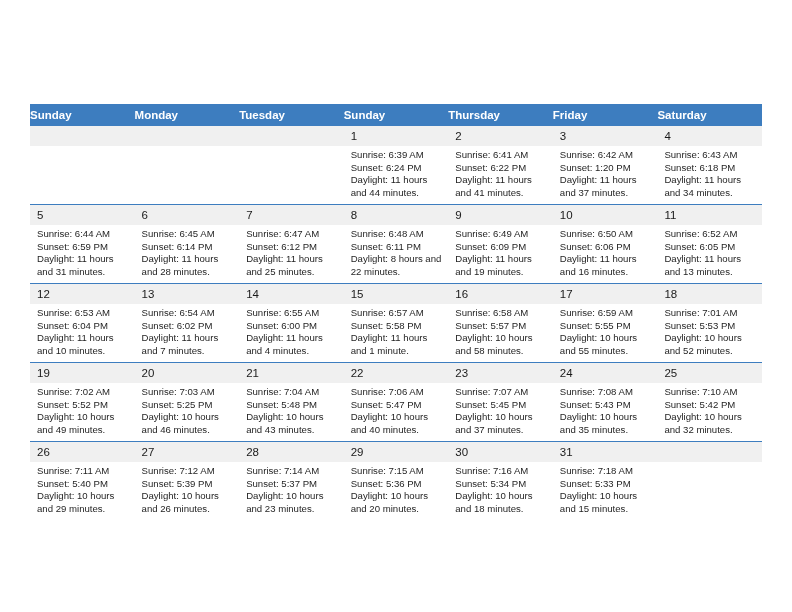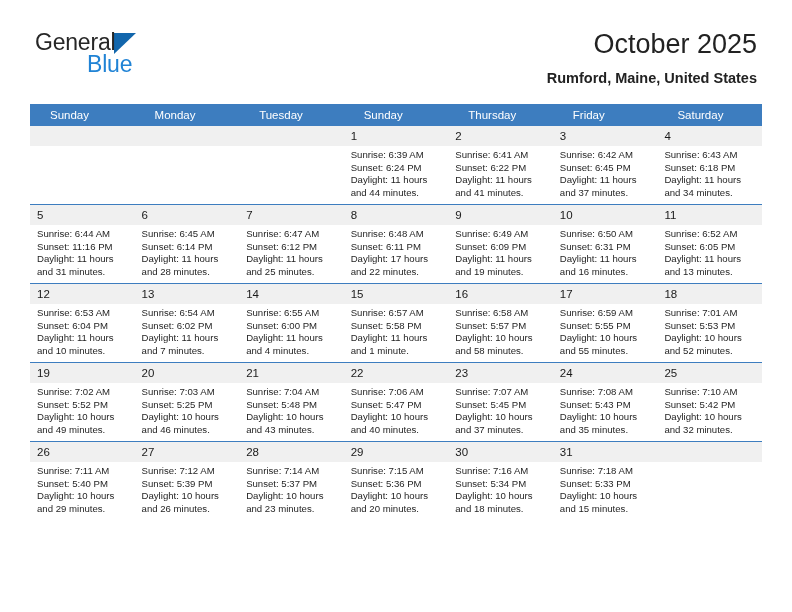--- a/index.html
+++ b/index.html
@@ -90,23 +90,23 @@
     left: 30px;
     top: 104px;
     width: 732px;
     border-collapse: collapse;
     table-layout: fixed;
   }
   .calendar th {
     background: #3d7dbf;
     color: #ffffff;
     font-size: 11.5px;
-    font-weight: normal;
+    font-weight: bold;
     text-align: left;
-    padding: 5px 0 5px 20px;
+    padding: 5px 0 5px 0;
     height: 11px;
     border: none;
   }
   .calendar td {
     vertical-align: top;
     padding: 0;
     border: none;
     border-top: 1.5px solid #3d7dbf;
     background: #ffffff;
     height: 78px;
@@ -142,33 +142,20 @@
   }
   td.blank .daynum {
     background: #f0f0f0;
   }
 </style>
 </head>
 <body>
 
 <div class="page">
 
-  <div class="top-header">
-
-    <div class="brand">
-      <span class="brand-line1">General</span><span class="brand-tri"></span>
-      <span class="brand-line2">Blue</span>
-    </div>
-
-    <div class="title-block">
-      <h1 class="cal-title">October 2025</h1>
-      <p class="cal-subtitle">Rumford, Maine, United States</p>
-    </div>
-
-  </div>
 
   <table class="calendar">
     <thead>
       <tr id="weekday-row">
           <th>Sunday</th>
           <th>Monday</th>
           <th>Tuesday</th>
           <th>Sunday</th>
           <th>Thursday</th>
           <th>Friday</th>
@@ -199,39 +186,39 @@
             <div class="cell-body">
               <div>Sunrise: 6:41 AM</div>
               <div>Sunset: 6:22 PM</div>
               <div class="daylight">Daylight: 11 hours and 41 minutes.</div>
             </div>
           </td>
           <td>
             <span class="daynum">3</span>
             <div class="cell-body">
               <div>Sunrise: 6:42 AM</div>
-              <div>Sunset: 6:45 PM</div>
+              <div>Sunset: 1:20 PM</div>
               <div class="daylight">Daylight: 11 hours and 37 minutes.</div>
             </div>
           </td>
           <td>
             <span class="daynum">4</span>
             <div class="cell-body">
               <div>Sunrise: 6:43 AM</div>
               <div>Sunset: 6:18 PM</div>
               <div class="daylight">Daylight: 11 hours and 34 minutes.</div>
             </div>
           </td>
         </tr>
         <tr class="week-row">
           <td>
             <span class="daynum">5</span>
             <div class="cell-body">
               <div>Sunrise: 6:44 AM</div>
-              <div>Sunset: 11:16 PM</div>
+              <div>Sunset: 6:59 PM</div>
               <div class="daylight">Daylight: 11 hours and 31 minutes.</div>
             </div>
           </td>
           <td>
             <span class="daynum">6</span>
             <div class="cell-body">
               <div>Sunrise: 6:45 AM</div>
               <div>Sunset: 6:14 PM</div>
               <div class="daylight">Daylight: 11 hours and 28 minutes.</div>
             </div>
@@ -242,36 +229,36 @@
               <div>Sunrise: 6:47 AM</div>
               <div>Sunset: 6:12 PM</div>
               <div class="daylight">Daylight: 11 hours and 25 minutes.</div>
             </div>
           </td>
           <td>
             <span class="daynum">8</span>
             <div class="cell-body">
               <div>Sunrise: 6:48 AM</div>
               <div>Sunset: 6:11 PM</div>
-              <div class="daylight">Daylight: 17 hours and 22 minutes.</div>
+              <div class="daylight">Daylight: 8 hours and 22 minutes.</div>
             </div>
           </td>
           <td>
             <span class="daynum">9</span>
             <div class="cell-body">
               <div>Sunrise: 6:49 AM</div>
               <div>Sunset: 6:09 PM</div>
               <div class="daylight">Daylight: 11 hours and 19 minutes.</div>
             </div>
           </td>
           <td>
             <span class="daynum">10</span>
             <div class="cell-body">
               <div>Sunrise: 6:50 AM</div>
-              <div>Sunset: 6:31 PM</div>
+              <div>Sunset: 6:06 PM</div>
               <div class="daylight">Daylight: 11 hours and 16 minutes.</div>
             </div>
           </td>
           <td>
             <span class="daynum">11</span>
             <div class="cell-body">
               <div>Sunrise: 6:52 AM</div>
               <div>Sunset: 6:05 PM</div>
               <div class="daylight">Daylight: 11 hours and 13 minutes.</div>
             </div>

